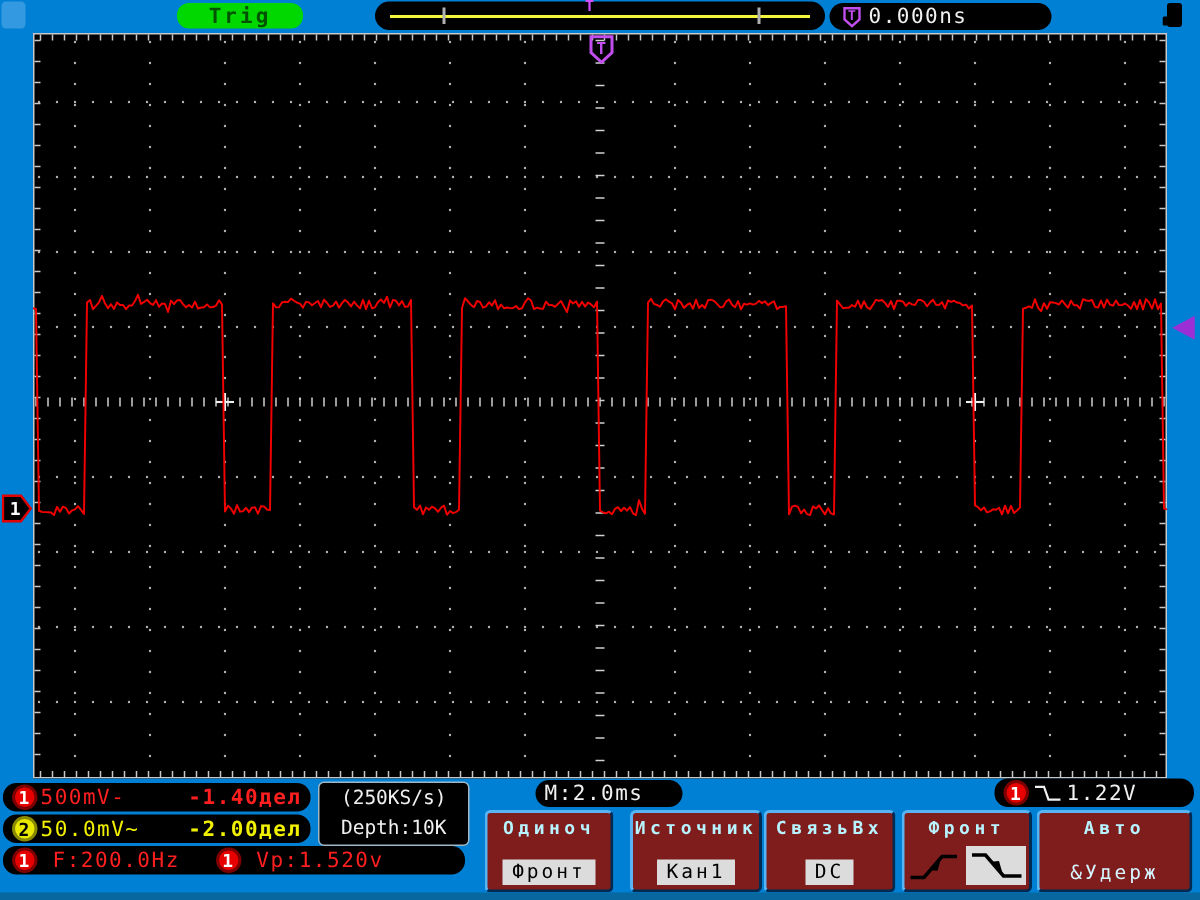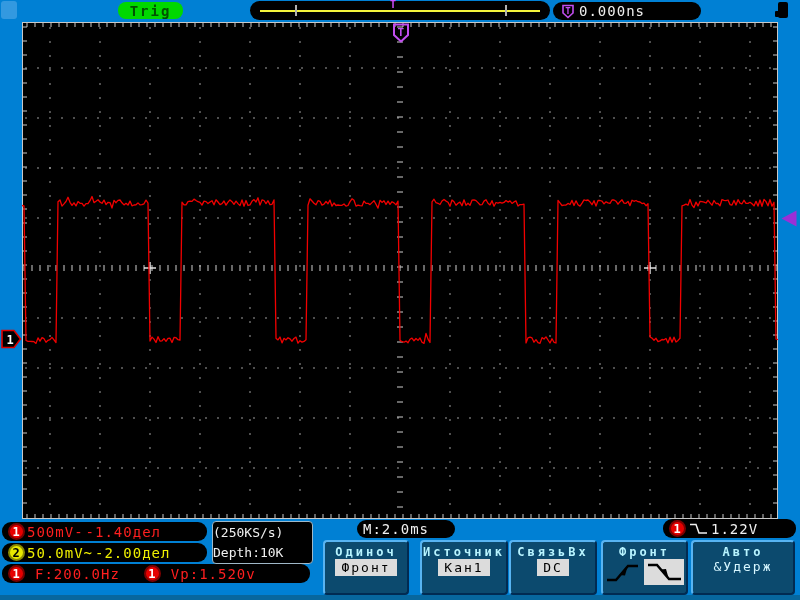--- a/index.html
+++ b/index.html
@@ -1,21 +1,21 @@
 <!DOCTYPE html>
 <html><head>
 <meta charset="utf-8">
 <style>
   html,body{margin:0;padding:0;}
   body{width:800px;height:600px;overflow:hidden;background:#0080d4;
        font-family:"DejaVu Sans Mono","Liberation Mono",monospace;position:relative;}
   .abs{position:absolute;}
   
   #corner-tab{left:1px;top:1px;width:16px;height:18px;background:#3399e0;border-radius:3px;}
-  #trig-pill{left:118px;top:2px;width:65px;height:17px;background:#00d800;border-radius:8px;
+  #trig-pill{left:118px;top:2px;width:84px;height:17px;background:#00d800;border-radius:8px;
              display:flex;align-items:center;justify-content:center;
              color:#005200;font-size:14px;font-weight:bold;letter-spacing:2px;}
   #hpos-pill{left:250px;top:1px;width:300px;height:19px;background:#000;border-radius:10px;}
   #hpos-line{left:10px;top:9px;width:280px;height:2px;background:#f5f53c;}
   .hpos-bracket{top:4px;width:2px;height:11px;background:#b0b0b0;}
   #hpos-t{left:140px;top:-2px;color:#d24eff;font-size:10px;font-weight:bold;}
   #time-pill{left:553px;top:2px;width:148px;height:18px;background:#000;border-radius:9px;
              display:flex;align-items:center;gap:4px;padding-left:8px;box-sizing:border-box;
              color:#f0f0f0;font-size:14px;letter-spacing:1px;}
   #battery{left:775px;top:2px;}
@@ -28,30 +28,30 @@
   
   .pill{background:#000;border-radius:9px;display:flex;align-items:center;
         font-size:14px;letter-spacing:1px;padding:0 6px;box-sizing:border-box;}
   .badge{width:17px;height:17px;border-radius:50%;flex:0 0 17px;display:flex;align-items:center;
          justify-content:center;font-size:12px;font-weight:bold;box-sizing:border-box;}
   .badge-red{background:#e60000;border:2px solid #7d0000;color:#fff;}
   .badge-yel{background:#e8e800;border:2px solid #8a8a00;color:#000;}
   #ch1-pill{left:2px;top:522px;width:205px;height:19px;gap:2px;color:#ff1f1f;}
   #ch2-pill{left:2px;top:543px;width:205px;height:19px;gap:2px;color:#f0f000;}
   #meas-pill{left:2px;top:564px;width:308px;height:19px;gap:10px;color:#ff1f1f;}
-  .grow{flex:1;}
+  .grow{flex:1;text-align:right;font-weight:bold;}
   #sample-box{left:212px;top:521px;width:99px;height:41px;background:#000;border:1px solid #9fb8c8;
-              border-radius:4px;display:flex;flex-direction:column;align-items:flex-start;
+              border-radius:4px;display:flex;flex-direction:column;align-items:center;
               justify-content:space-around;color:#f0f0f0;font-size:13px;}
   #m-pill{left:323px;top:520px;width:98px;height:18px;color:#f0f0f0;margin-left:34px;}
   #trig-level-pill{left:663px;top:519px;width:133px;height:19px;gap:3px;color:#f0f0f0;}
   
-  .menu-btn{top:540px;height:55px;background:#0c4a6e;border:2px solid;
+  .menu-btn{top:540px;height:55px;background:#7f1d1d;border:2px solid;
             border-color:#58b4f2 #012b52 #012b52 #58b4f2;border-radius:4px;box-sizing:border-box;
-            display:flex;flex-direction:column;align-items:center;justify-content:flex-start;
+            display:flex;flex-direction:column;align-items:center;justify-content:space-between;
             padding:3px 2px;}
   .menu-label{color:#b8f4ff;font-size:12px;font-weight:bold;letter-spacing:3px;white-space:nowrap;}
   .menu-value{background:#dcdcdc;color:#000;font-size:13px;letter-spacing:2px;
               padding:1px 6px;white-space:nowrap;}
   .menu-value-plain{color:#d6f6ff;font-size:13px;font-weight:normal;letter-spacing:2px;white-space:nowrap;}
   .edge-icons{display:flex;align-items:center;gap:5px;}
   .edge-box{background:#dcdcdc;display:flex;align-items:center;padding:1px 2px;}
   #bottom-strip{left:0;top:595px;width:800px;height:5px;background:#07679e;}
 </style>
 </head>

